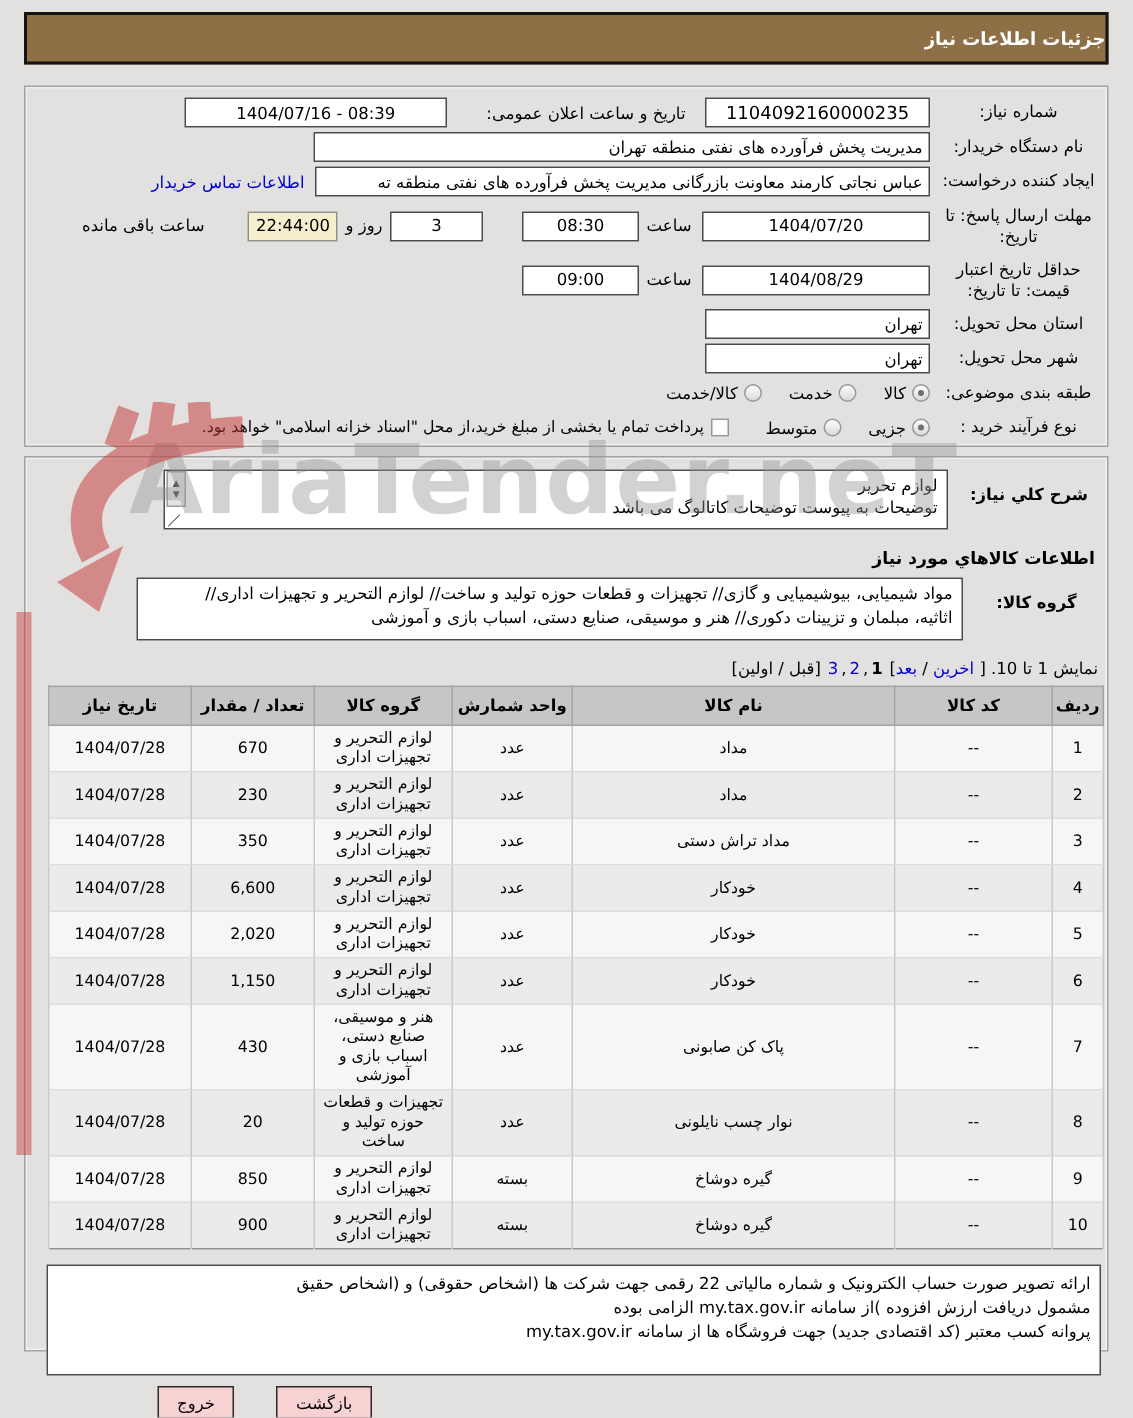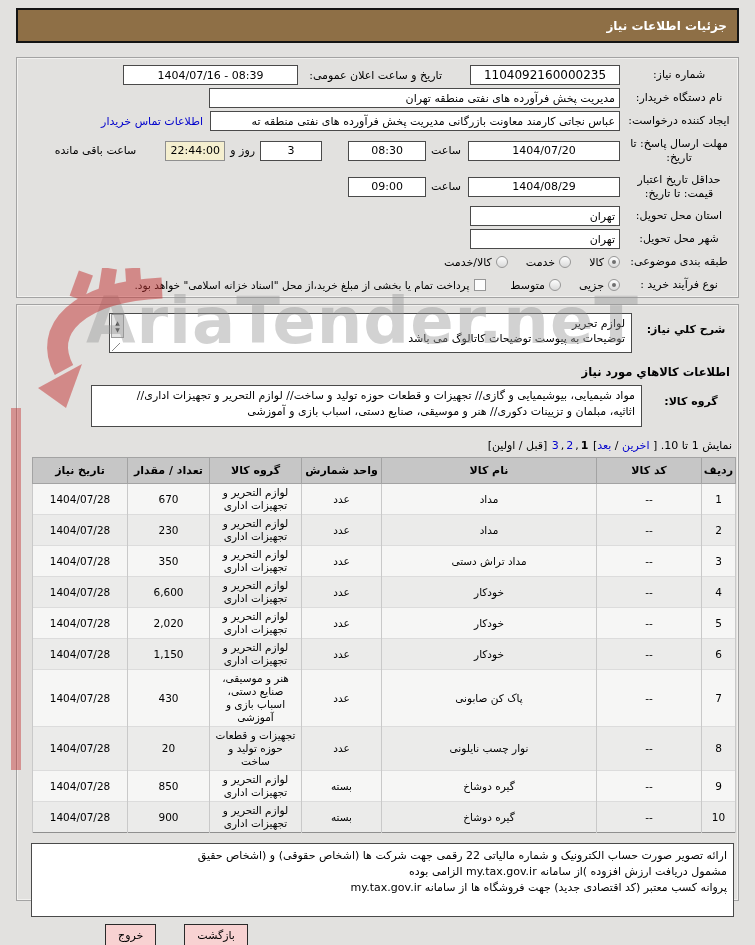--- a/index.html
+++ b/index.html
@@ -10,37 +10,37 @@
   *{box-sizing:border-box;}
   html,body{margin:0;padding:0;}
   body{
     width:755px;height:945px;position:relative;overflow:hidden;
     background:#e2e1df;color:#000;direction:rtl;
     font-family:"DejaVu Sans","Liberation Sans",sans-serif;font-size:11px;
   }
   .titlebar{
     position:absolute;left:16px;right:16px;top:8px;height:35px;
     background:var(--titlebar_bg);border:2px solid #141414;color:#fff;
-    display:flex;align-items:center;padding-right:10px;font-size:12px;font-weight:600;
+    display:flex;align-items:center;font-size:12px;font-weight:600;
   }
   .gb{position:absolute;left:16px;right:16px;border:1px solid #a3a3a3;
       box-shadow:inset 0 0 0 1px #f2f1ef;}
   .gb1{top:57px;height:241px;padding:7px 6px 3px 6px;}
   .gb2{top:304px;height:597px;padding:8px 0 0 0;}
   .frow{display:flex;align-items:center;margin-bottom:3px;min-height:20px;}
   .flabel{width:112px;padding-left:6px;text-align:center;line-height:1.25;flex:none;}
   .ibox{
     background:#fff;border:1px solid #4a4a4a;height:20px;display:flex;
     align-items:center;padding:0 4px;overflow:hidden;white-space:nowrap;flex:none;
   }
   .center{justify-content:center;}
   .ltr{direction:ltr;}
   .w150{width:150px;}.w152{width:152px;}.w175{width:175px;}.w465{width:411px;}
   .w410{width:410px;}.w78{width:78px;}.w62{width:62px;}.w60{width:60px;margin-left:24px;}
-  .midlabel{padding:0 28px 0 6px;text-align:right;}.gap26{width:26px;flex:none;}
+  .midlabel{padding:0 13px 0 6px;text-align:right;}.gap26{width:26px;flex:none;}
   .beige{background:var(--countdown_bg);border:1px solid #8f8f8f;}
   .link{color:var(--link);text-decoration:none;margin-right:7px;white-space:nowrap;cursor:pointer;}
   .radio{width:12px;height:12px;border:1px solid #979797;border-radius:50%;
          background:linear-gradient(#fefefe,#d9d9d9);flex:none;position:relative;margin-left:4px;}
   .radio.sel::after{content:"";position:absolute;inset:3px;border-radius:50%;background:#707070;}
   .rlabel{margin-left:18px;}
   .checkbox{width:12px;height:12px;border:1px solid #979797;background:#fdfdfd;flex:none;margin-left:5px;}
   .boldlbl{font-weight:bold;}
   .descrow{display:flex;align-items:flex-start;padding:0 4px 0 92px;}
   .descrow .flabel{padding-top:10px;}

